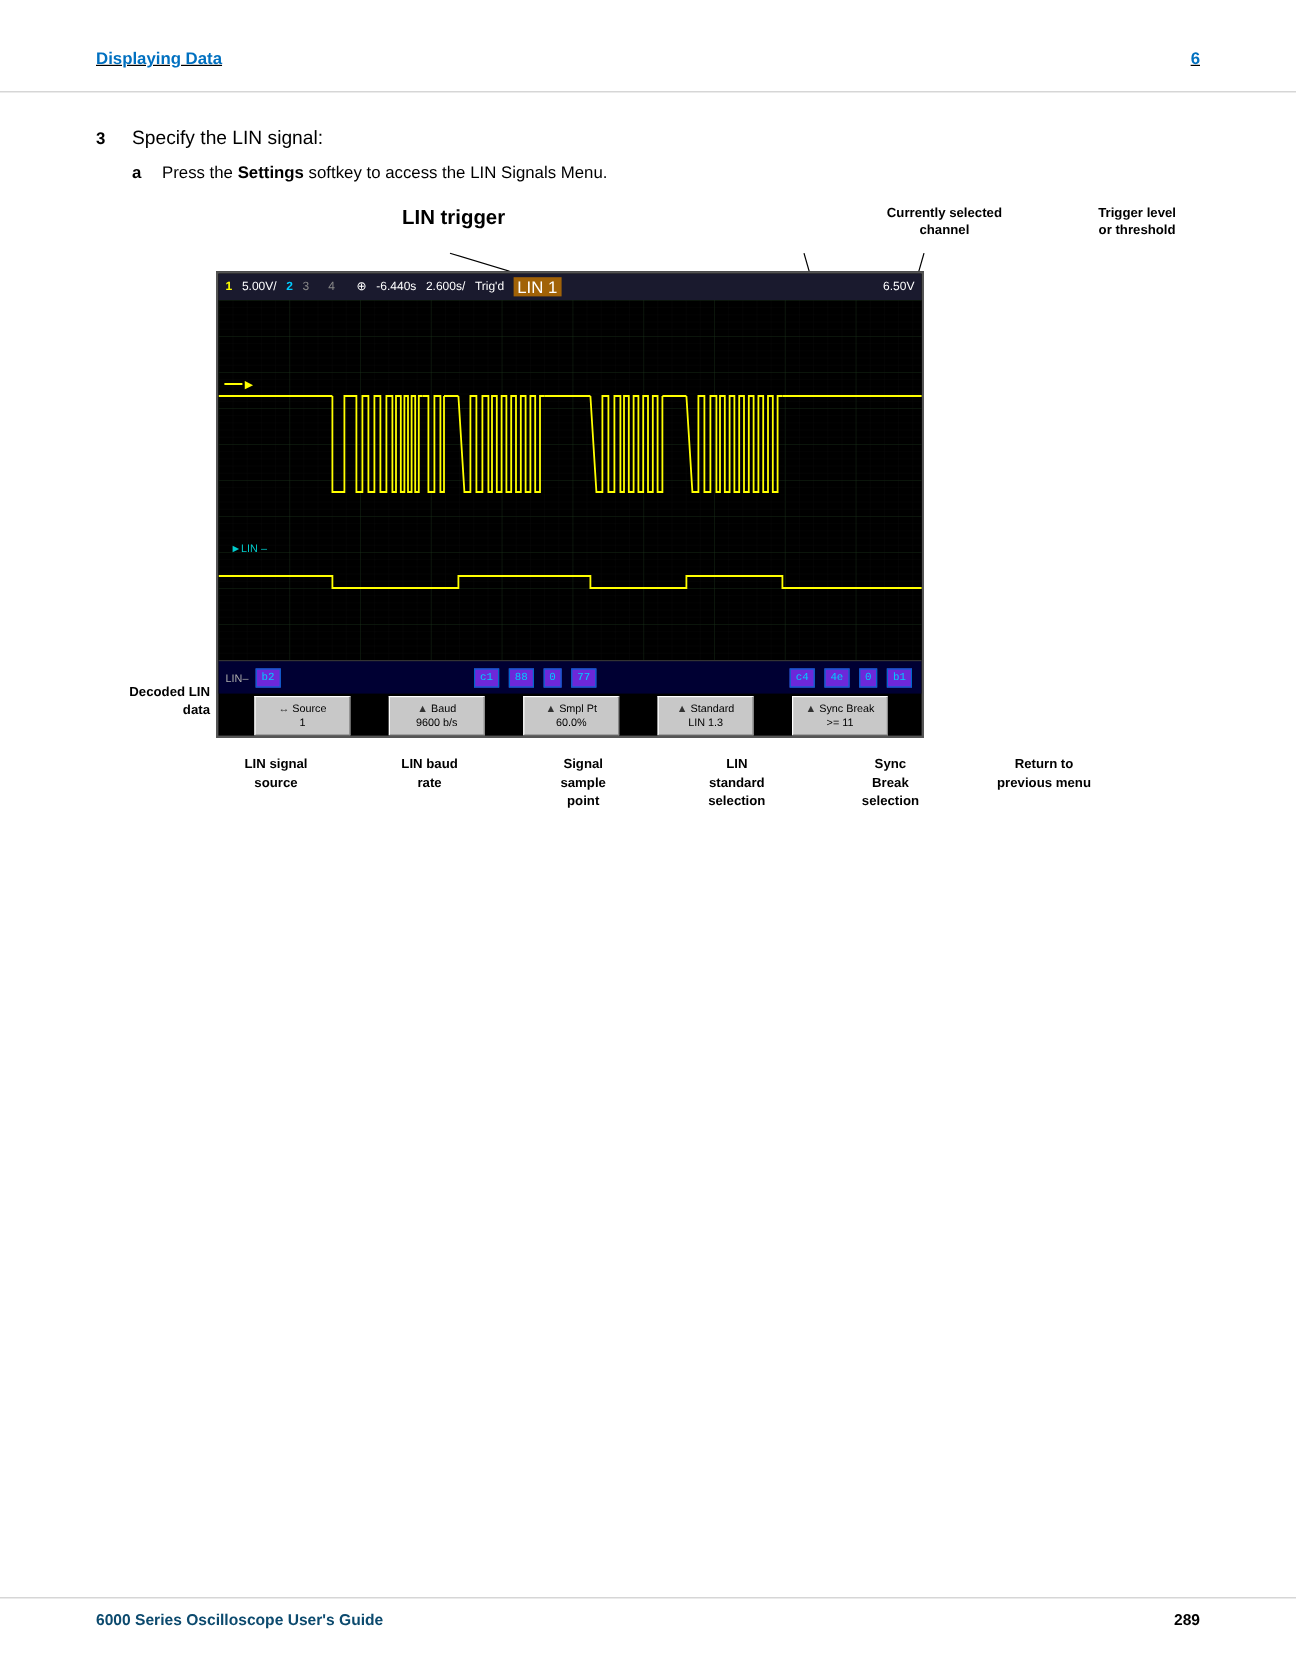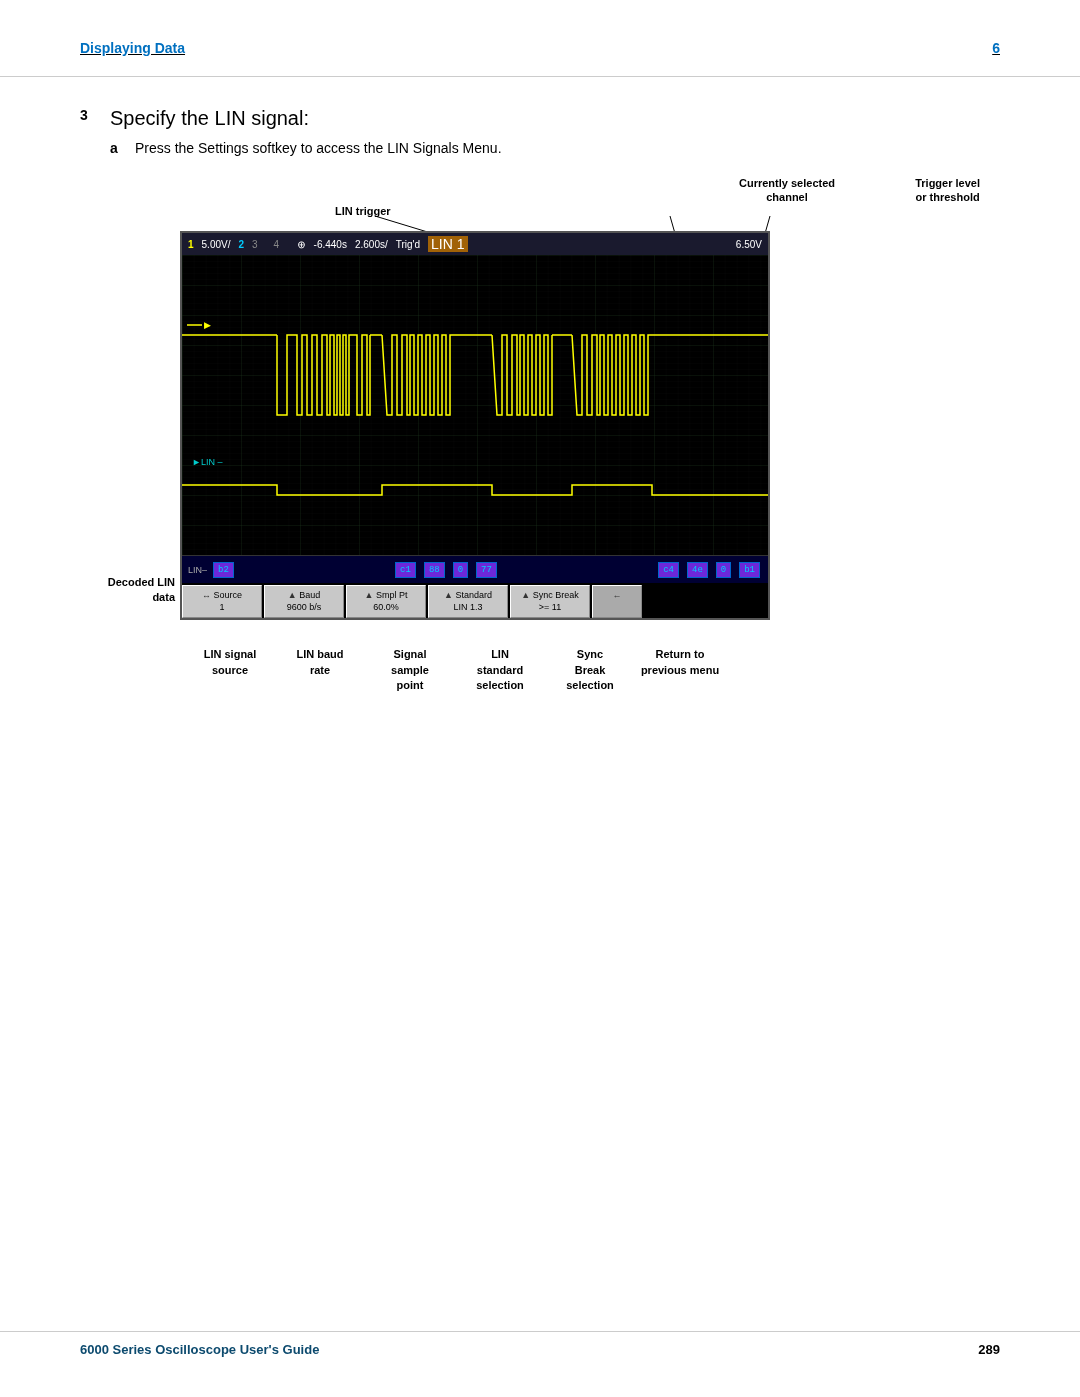--- a/index.html
+++ b/index.html
@@ -41,37 +41,37 @@
       display: flex;
       align-items: flex-start;
       margin-bottom: 10px;
     }
     .step-number {
       font-size: 14px;
       font-weight: bold;
       min-width: 30px;
     }
     .step-text {
-      font-size: 20px;
+      font-size: 16px;
     }
     .sub-step {
       display: flex;
       align-items: flex-start;
       margin-left: 30px;
       margin-bottom: 20px;
     }
     .sub-step-letter {
       font-size: 14px;
       font-weight: bold;
       min-width: 25px;
     }
     .sub-step-text {
       font-size: 14px;
     }
-    .bold { font-weight: normal; }
+    .bold { font-weight: bold; }
 
     
     .diagram-container {
       position: relative;
       margin: 20px 0 0 30px;
     }
 
     .scope-screen {
       width: 590px;
       border: 2px solid #555;
@@ -145,20 +145,21 @@
       background: #c8c8c8;
       border: 1px solid #888;
       border-top: 1px solid #fff;
       border-left: 1px solid #fff;
       padding: 4px 8px;
       font-size: 9px;
       text-align: center;
       min-width: 80px;
       cursor: pointer;
       line-height: 1.3;
+      margin-left: 30px;
     }
     .menu-button-arrow {
       font-size: 9px;
       color: #333;
     }
     .menu-button-last {
       min-width: 50px;
       background: #aaaaaa;
     }
 
@@ -236,21 +237,21 @@
       <line x1="195" y1="40" x2="310" y2="75" stroke="#000" stroke-width="1"></line>
 
       <line x1="490" y1="40" x2="500" y2="75" stroke="#000" stroke-width="1"></line>
 
       <line x1="590" y1="40" x2="580" y2="75" stroke="#000" stroke-width="1"></line>
 
       <line x1="-5" y1="405" x2="30" y2="438" stroke="#000" stroke-width="1"></line>
     </svg>
 
     <div style="position:relative; height:50px; margin-bottom:5px;">
-      <div style="position:absolute; left:155px; top:0; font-size:11px; font-weight:bold; text-align:right; line-height:1.3;margin-top:28px;">
+      <div style="position:absolute; left:155px; top:0; font-size:17px; font-weight:bold; text-align:right; line-height:1.3;">
         <span>LIN trigger</span>
       </div>
       <div style="position:absolute; right:165px; top:0; font-size:11px; font-weight:bold; text-align:center; line-height:1.3;">
         Currently selected<br>channel
       </div>
       <div style="position:absolute; right:20px; top:0; font-size:11px; font-weight:bold; text-align:center; line-height:1.3;">
         Trigger level<br>or threshold
       </div>
     </div>
 
@@ -357,21 +358,21 @@
             <span>&gt;= 11</span>
           </div>
           <div class="menu-button menu-button-last">
             <span class="menu-button-arrow">←</span>
           </div>
         </div>
 
       </div>
     </div>
 
-    <div class="bottom-labels" style="margin-top:27px; margin-left:5px;">
+    <div class="bottom-labels" style="margin-top:15px; margin-left:5px;gap:38px;">
       <div class="bottom-label-item" style="min-width:90px;">
         LIN signal<br>source
       </div>
       <div class="bottom-label-item" style="min-width:90px;">
         LIN baud<br>rate
       </div>
       <div class="bottom-label-item" style="min-width:90px;">
         Signal<br>sample<br>point
       </div>
       <div class="bottom-label-item" style="min-width:90px;">

